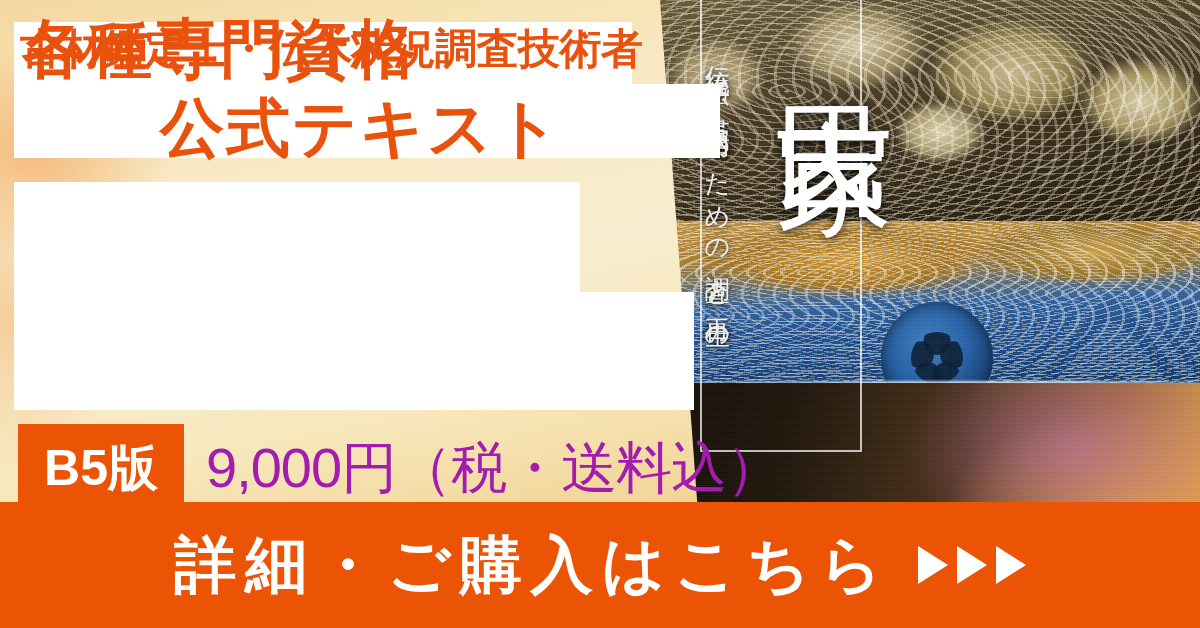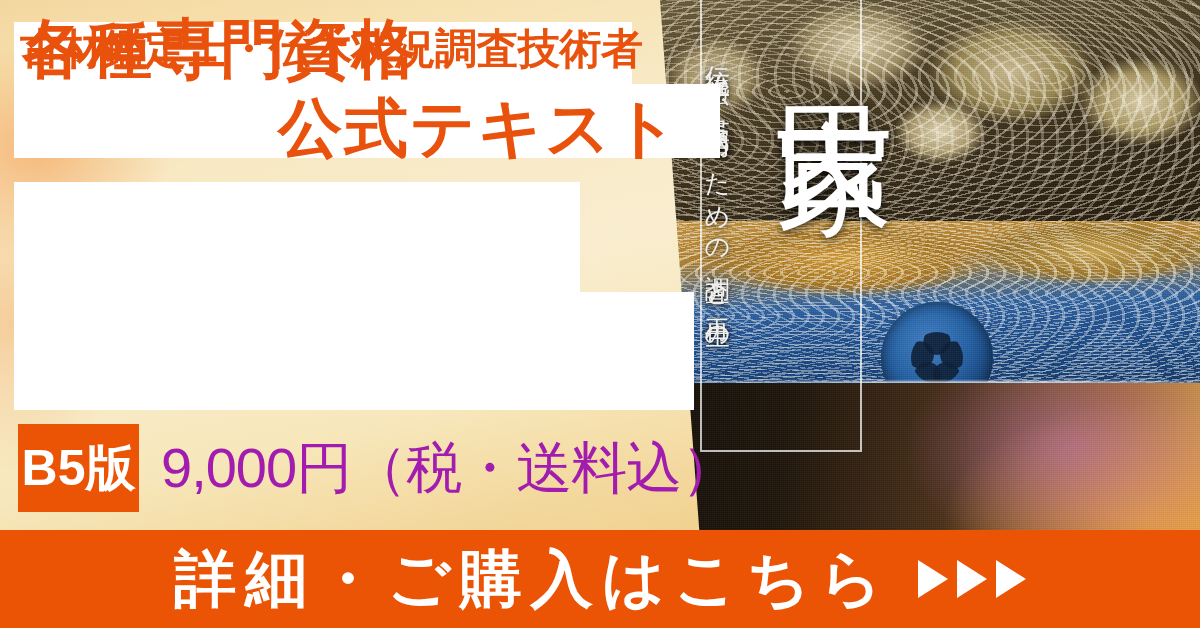--- a/index.html
+++ b/index.html
@@ -263,37 +263,37 @@
     line-height: 1.24;
     letter-spacing: 2px;
     white-space: nowrap;
   }
   .headline .hl-1 {
     display: block;
     padding-left: 22px;
   }
   .headline .hl-2 {
     display: block;
-    text-align: right;
+    padding-left: 160px;
   }
 
   
   .price-row {
     position: absolute;
     left: 18px;
     top: 424px;
     display: flex;
     align-items: center;
     height: 88px;
   }
   .badge {
     display: flex;
     align-items: center;
     justify-content: center;
-    width: 121px;
+    width: 166px;
     height: 88px;
     background: #ec5405;
     color: #ffffff;
     font-weight: bold;
     font-size: 50px;
     letter-spacing: 0px;
     line-height: 1;
   }
   .price-text {
     margin-left: 22px;
@@ -303,21 +303,21 @@
     letter-spacing: -1px;
     white-space: nowrap;
   }
 
   
   .cta-bar {
     position: absolute;
     left: 0;
     bottom: 0;
     width: 1200px;
-    height: 98px;
+    height: 126px;
     background: #ec5405;
     display: flex;
     align-items: center;
     justify-content: center;
   }
   .cta-text {
     color: #ffffff;
     font-weight: bold;
     font-size: 62px;
     line-height: 1;

